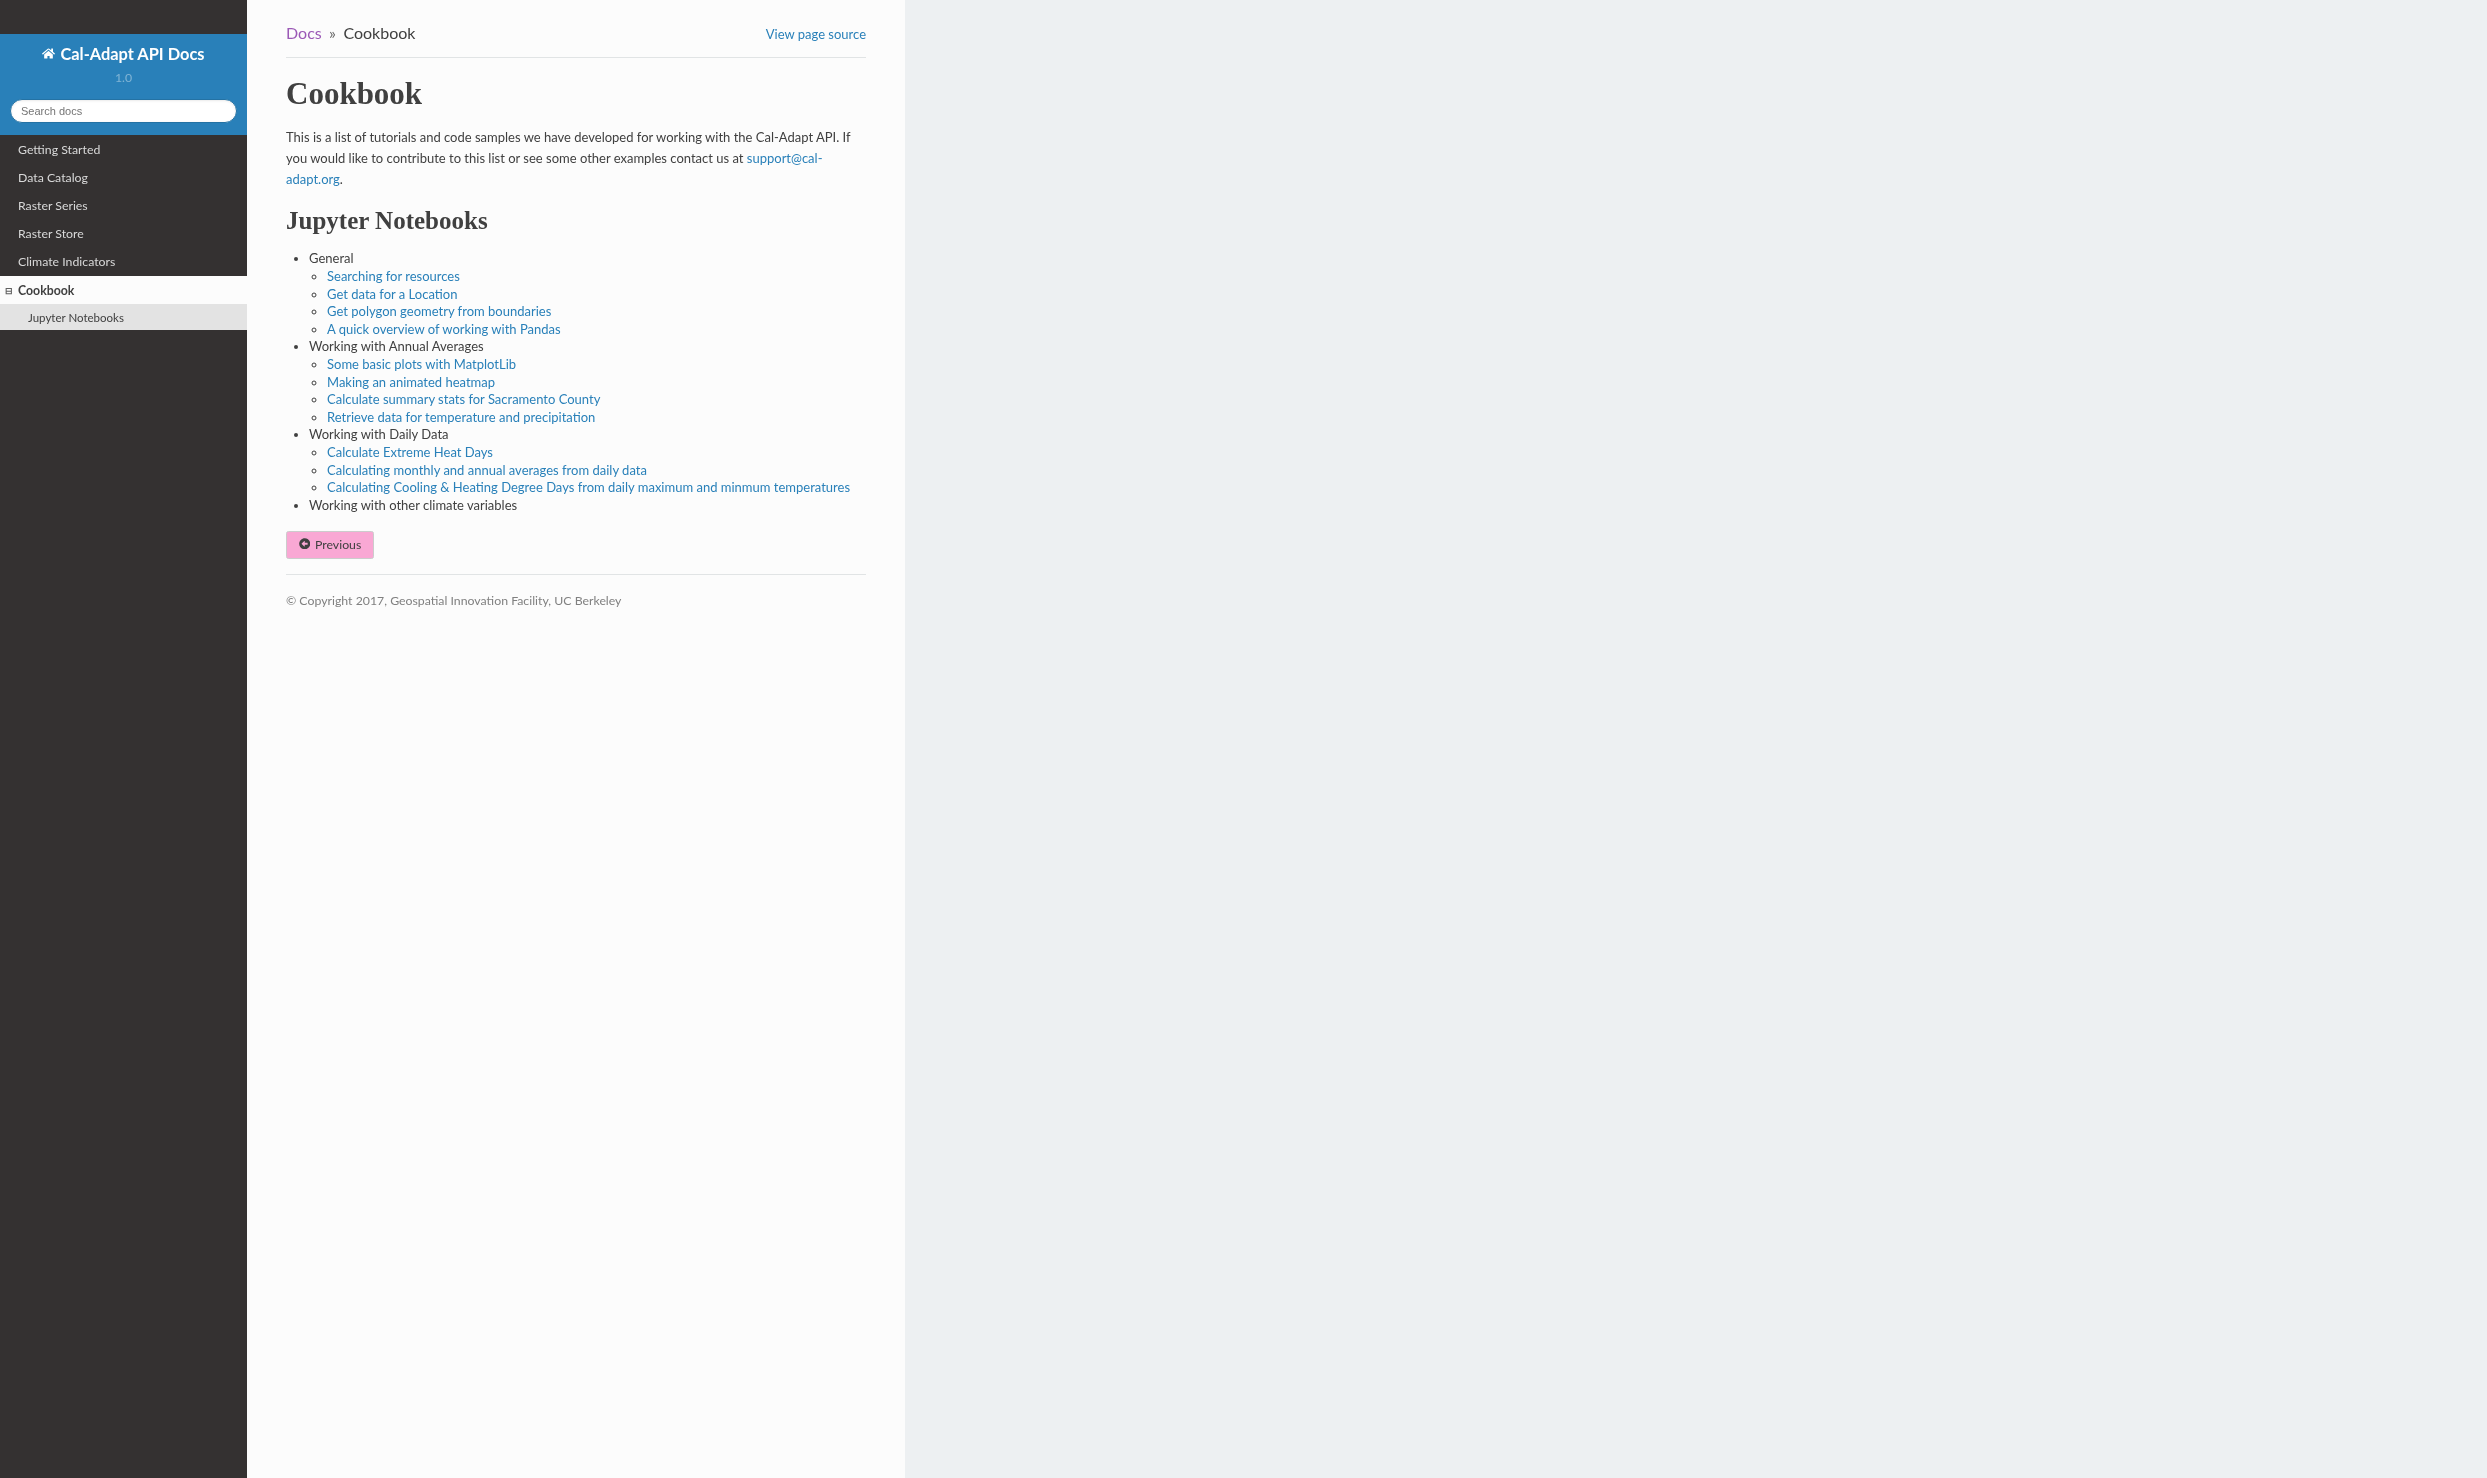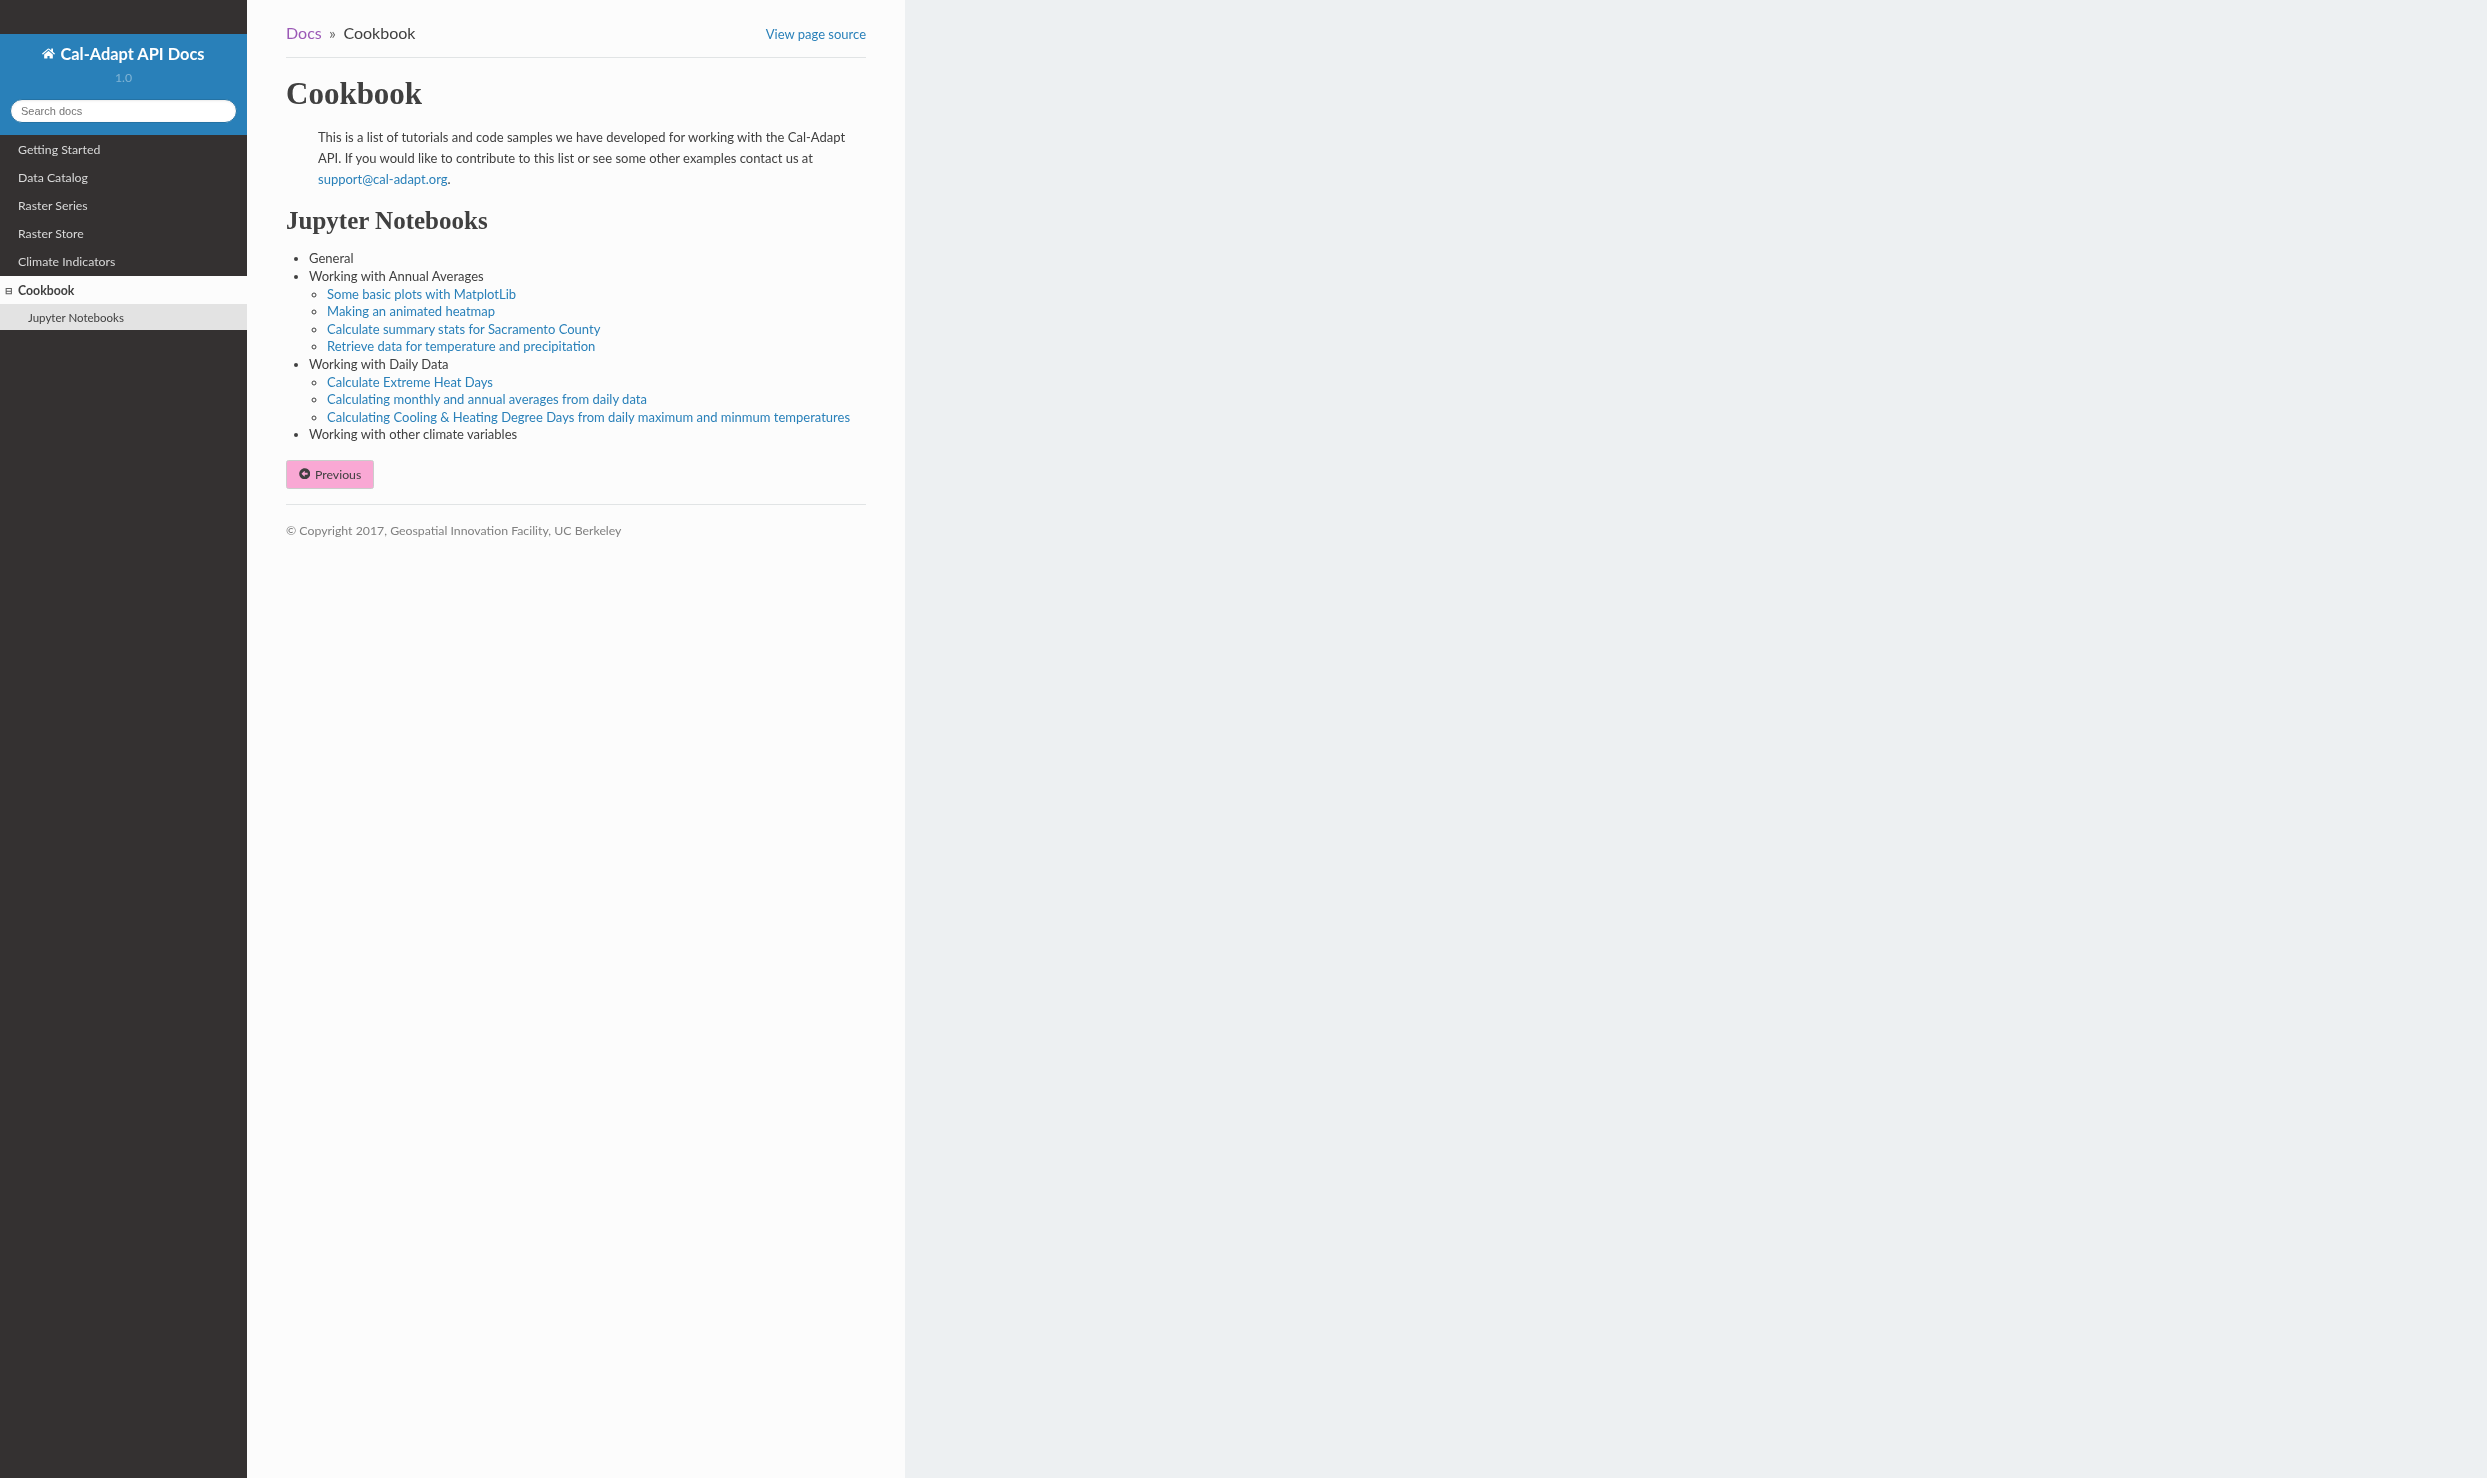--- a/index.html
+++ b/index.html
@@ -110,21 +110,21 @@
   border-top: 0.8px solid #e1e4e5;
   margin: 15px 0 18px;
 }
 h1 {
   font-size: 31px;
   font-weight: 700;
   color: #404040;
   margin-bottom: 15px;
   font-family: "Roboto Slab", Georgia, serif;
 }
-.intro { line-height: 1.6; margin-bottom: 18px; margin-left: 32px; }
+.intro { line-height: 1.6; margin-bottom: 18px; }
 .intro a { color: #2980b9; text-decoration: none; }
 h2 {
   font-size: 25px;
   font-weight: 700;
   color: #404040;
   margin-bottom: 15px;
   font-family: "Roboto Slab", Georgia, serif;
 }
 .notebooks { margin-left: 23px; }
 .notebooks > li { margin-bottom: 1.6px; list-style: disc; }
@@ -211,21 +211,26 @@
       </div>
       <a href="#" class="view-source">View page source</a>
     </div>
     <hr>
     <h1>Cookbook</h1>
     <p class="intro">
       <span>This is a list of tutorials and code samples we have developed for working with the Cal-Adapt API. If you would like to contribute to this list or see some other examples contact us at </span><a href="#">support@cal-adapt.org</a><span>.</span>
     </p>
     <h2>Jupyter Notebooks</h2>
     <ul class="notebooks" id="notebooks-root">
-        <li><span class="cat">General</span></li>
+        <li><span class="cat">General</span><ul>
+            <li><a href="#">Searching for resources</a></li>
+            <li><a href="#">Get data for a Location</a></li>
+            <li><a href="#">Get polygon geometry from boundaries</a></li>
+            <li><a href="#">A quick overview of working with Pandas</a></li>
+          </ul></li>
         <li><span class="cat">Working with Annual Averages</span><ul>
             <li><a href="#">Some basic plots with MatplotLib</a></li>
             <li><a href="#">Making an animated heatmap</a></li>
             <li><a href="#">Calculate summary stats for Sacramento County</a></li>
             <li><a href="#">Retrieve data for temperature and precipitation</a></li>
           </ul></li>
         <li><span class="cat">Working with Daily Data</span><ul>
             <li><a href="#">Calculate Extreme Heat Days</a></li>
             <li><a href="#">Calculating monthly and annual averages from daily data</a></li>
             <li><a href="#">Calculating Cooling &amp; Heating Degree Days from daily maximum and minmum temperatures</a></li>

